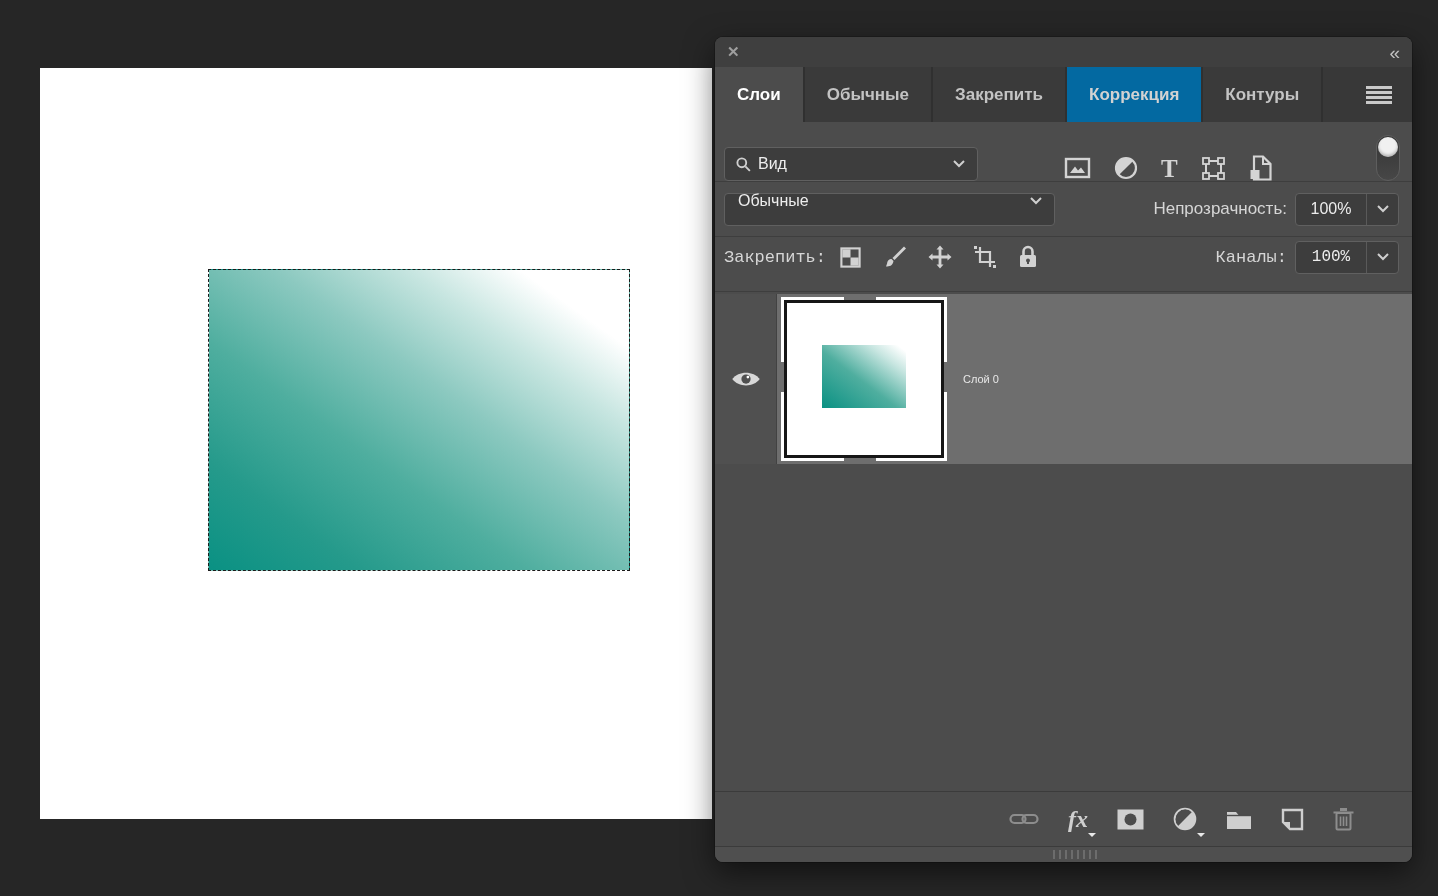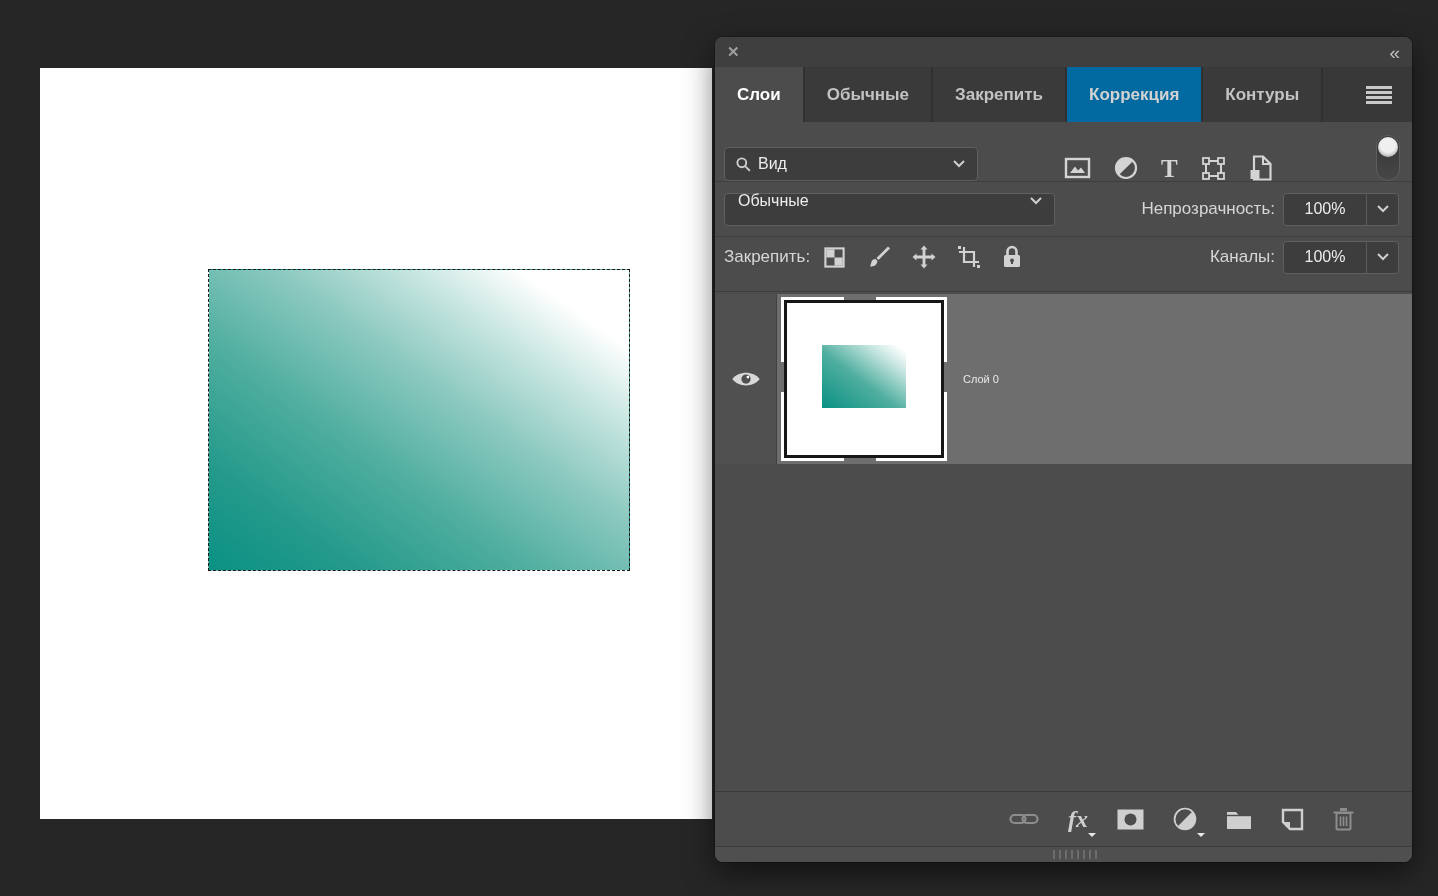--- a/index.html
+++ b/index.html
@@ -76,28 +76,28 @@
   }
   .filter-toggle .knob {
     position:absolute; left:1px; top:1px; width:20px; height:20px;
     border-radius:50%; background:#f0f0f0; box-shadow:inset 0 -2px 3px rgba(0,0,0,.25);
   }
   
   .blend-row { top:145px; height:55px; padding:0 13px 0 9px; }
   .blend-dd { width:331px; height:33px; padding:0 12px 16px 13px; }
   .blend-dd .txt { flex:1; }
   .blend-row .lbl { margin-left:auto; margin-right:8px; }
-  .pct-field { width:116px; height:33px; }
+  .pct-field { width:104px; height:33px; }
   .pct-field .val { flex:1; text-align:center; }
   .pct-field .dd {
     width:32px; height:100%; border-left:1px solid #5a5a5a;
     display:flex; align-items:center; justify-content:center;
   }
   
-  .lock-row { top:200px; height:55px; padding:0 13px 14px 9px; }
+  .lock-row { top:200px; height:55px; padding:0 13px 14px 9px;font-family:Liberation Mono, monospace; }
   .lock-icons { display:flex; gap:21px; margin-left:13px; align-items:center; color:#d2d2d2; }
   .lock-icons svg { display:block; }
   .lock-row .lbl.fill-lbl { margin-left:auto; margin-right:8px; }
   
   .layer-list { position:absolute; left:0; top:255px; right:0; height:499px; background:#4c4c4c; }
   .layer-row {
     position:absolute; left:0; right:0; top:2px; height:170px;
     background:#6e6e6e; display:flex; align-items:center;
   }
   .eye-cell {

